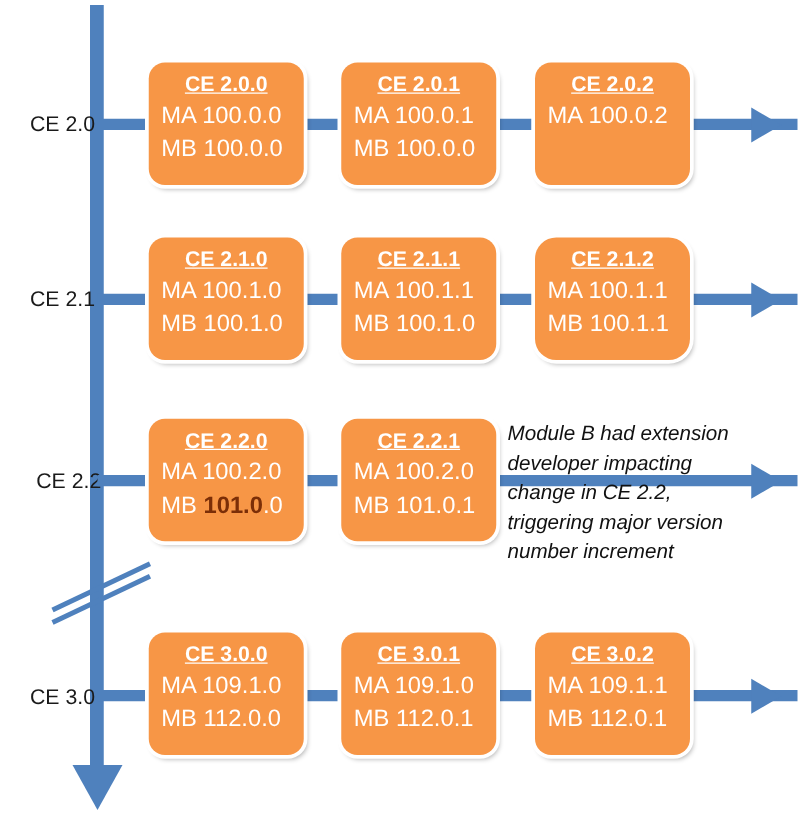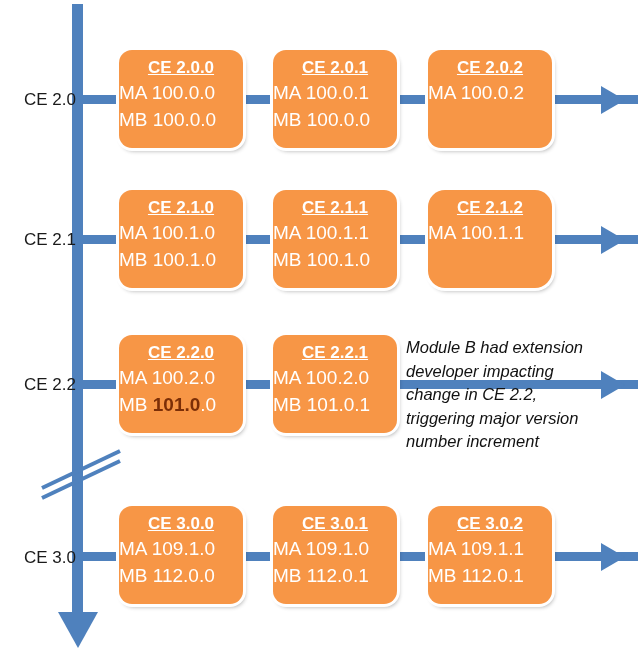--- a/index.html
+++ b/index.html
@@ -74,20 +74,21 @@
     display:block;
     text-align:center;
     font-size:17px;
     font-weight:bold;
     text-decoration:underline;
     letter-spacing:0px;
     line-height:22px;
   }
   .vbox .mod{
     display:block;
+    padding-left:10px;
     font-size:19px;
     line-height:27px;
     white-space:nowrap;
   }
   .hl{
     color:#7B2E07;
     font-weight:bold;
   }
 
   
@@ -144,23 +145,24 @@
     <span class="mod">MB 100.1.0</span>
   </div>
   <div class="vbox" style="left:273px;top:190px;">
     <span class="title">CE 2.1.1</span>
     <span class="mod">MA 100.1.1</span>
     <span class="mod">MB 100.1.0</span>
   </div>
   <div class="vbox" style="left:428px;top:190px;border-radius:17px;">
     <span class="title">CE 2.1.2</span>
     <span class="mod">MA 100.1.1</span>
-  </div>
-
-  <div class="row-label" style="top:375px;">CE 2.2</div>
+    <span class="mod">MB 100.1.1</span>
+  </div>
+
+  <div class="row-label" style="top:375px;text-align:center;">CE 2.2</div>
   <div class="hline" style="left:78px;top:380px;width:560px;"></div>
   <div class="harrow" style="left:601px;top:371px;"></div>
 
   <div class="vbox" style="left:119px;top:335px;">
     <span class="title">CE 2.2.0</span>
     <span class="mod">MA 100.2.0</span>
     <span class="mod"><span>MB </span><span class="hl">101.0</span><span>.0</span></span>
   </div>
   <div class="vbox" style="left:273px;top:335px;">
     <span class="title">CE 2.2.1</span>

